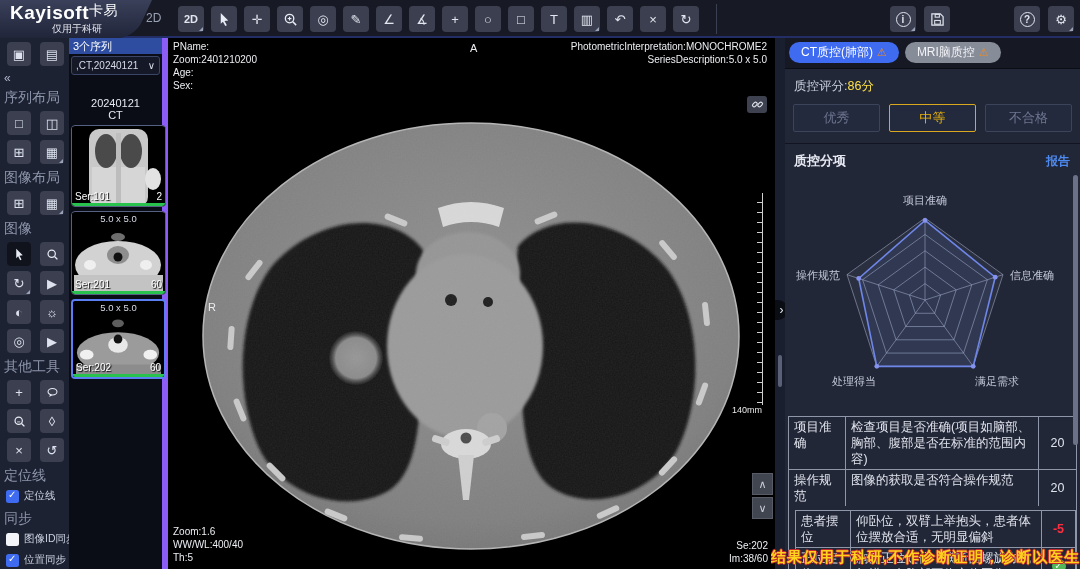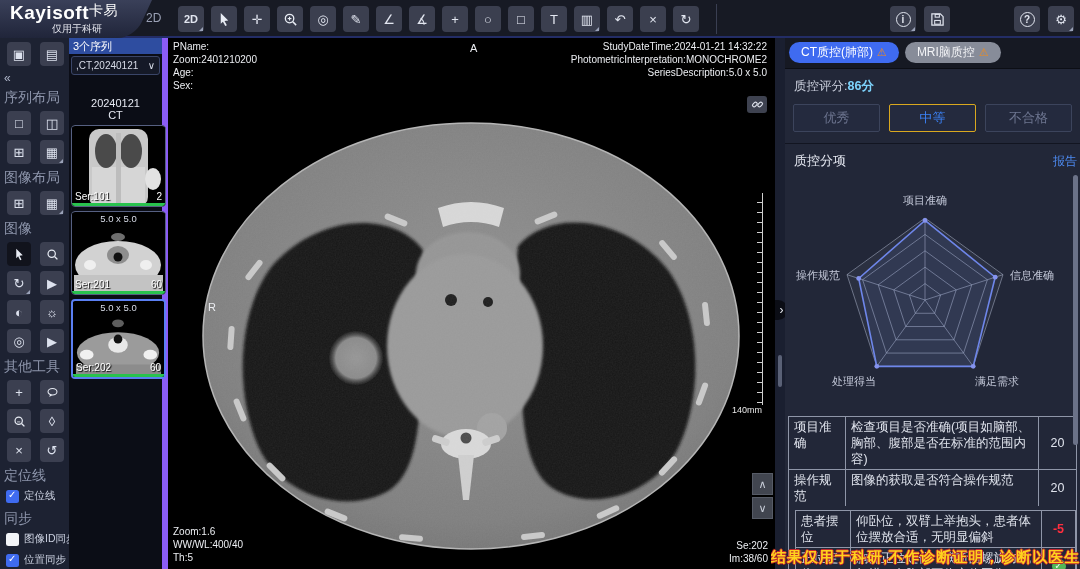--- a/index.html
+++ b/index.html
@@ -69,26 +69,26 @@
   .strip-thumb { position:absolute; left:3px; top:317px; width:4px; height:32px; background:#5a6176; border-radius:2px; cursor:pointer; }
 
   
   .qc-panel { position:absolute; left:785px; top:38px; width:295px; height:531px; background:#222738; overflow:hidden; }
   .qc-tabs { background:#161923; padding:4px 4px 5px 4px; display:flex; gap:6px; border-bottom:1px solid #0c0e15; }
   .pill { height:21px; border-radius:11px; padding:0 12px; display:flex; align-items:center; gap:4px; font-size:12px; cursor:pointer; }
   .pill.active { background:#3f6bf0; color:#fff; }
   .pill.inactive { background:#878c99; color:#f2f3f6; }
   .warn { color:#f08c1e; font-size:11px; }
   .score-line { margin:9px 0 0 9px; color:#c9cedb; font-size:12.5px; }
-  .score-val { color:#7dd3fc; font-weight:bold; }
+  .score-val { color:#fde047; font-weight:normal; }
   .grades { display:flex; gap:9px; margin:9px 8px 0 8px;border-radius:11px; }
   .grade-btn { flex:1; height:28px; background:#242a3e; border:1px solid #3c445c; border-radius:2px; color:#6d7590; font-size:13px; display:flex; align-items:center; justify-content:center; cursor:pointer; }
-  .grade-btn.active { border-color:#d9a81f; color:#3b82f6; }
+  .grade-btn.active { border-color:#d9a81f; color:#eab308; }
   .qc-div { height:1px; background:#121521; margin-top:11px; }
-  .qc-head { display:flex; justify-content:space-between; align-items:center; margin:8px 3px 0 9px; }
+  .qc-head { display:flex; justify-content:space-between; align-items:center; margin:8px 10px 0 9px;font-weight:bold; }
   .qc-title { color:#e6e9f2; font-size:13px; }
   .report-link { color:#4d8af0; font-size:12px; cursor:pointer; }
   .radar-wrap { margin:2px 0 0 7px; }
   .ring { fill:none; stroke:rgba(168,176,198,.55); stroke-width:1; }
   .ring-outer { fill:rgba(214,222,240,.05); }
   .data-poly { fill:rgba(110,134,234,.10); stroke:#6e86ea; stroke-width:1.6; }
   .data-dot { fill:#8593ee; }
   .radar-label { fill:#c3c8d8; font-size:11px; }
   .qtable { margin:12px 3px 0 3px; border:1px solid #8f96a8; color:#dfe3ec; font-size:12.5px; }
   .qrow { display:grid; grid-template-columns:56px 1fr 38px; border-top:1px solid #8f96a8; }
@@ -457,21 +457,20 @@
       <ellipse cx="303" cy="298" rx="268" ry="213" filter="url(#grain)" opacity="0.18"></ellipse>
     </svg>
 
     <div class="ov tl">
       <div>PName:</div>
       <div>Zoom:2401210200</div>
       <div>Age:</div>
       <div>Sex:</div>
     </div>
     <div class="ov tr">
-      <div>StudyDateTime:2024-01-21 14:32:22</div>
       <div>PhotometricInterpretation:MONOCHROME2</div>
       <div>SeriesDescription:5.0 x 5.0</div>
     </div>
     <div class="link-btn">
       <svg width="13" height="13" viewBox="0 0 16 16">
           <g stroke="#dfe3ec" stroke-width="1.4" fill="none">
             <rect x="1.5" y="6" width="6.5" height="4" rx="2" transform="rotate(-45 4.7 8)"></rect>
             <rect x="8" y="6" width="6.5" height="4" rx="2" transform="rotate(-45 11.2 8)"></rect>
           </g>
         </svg>

